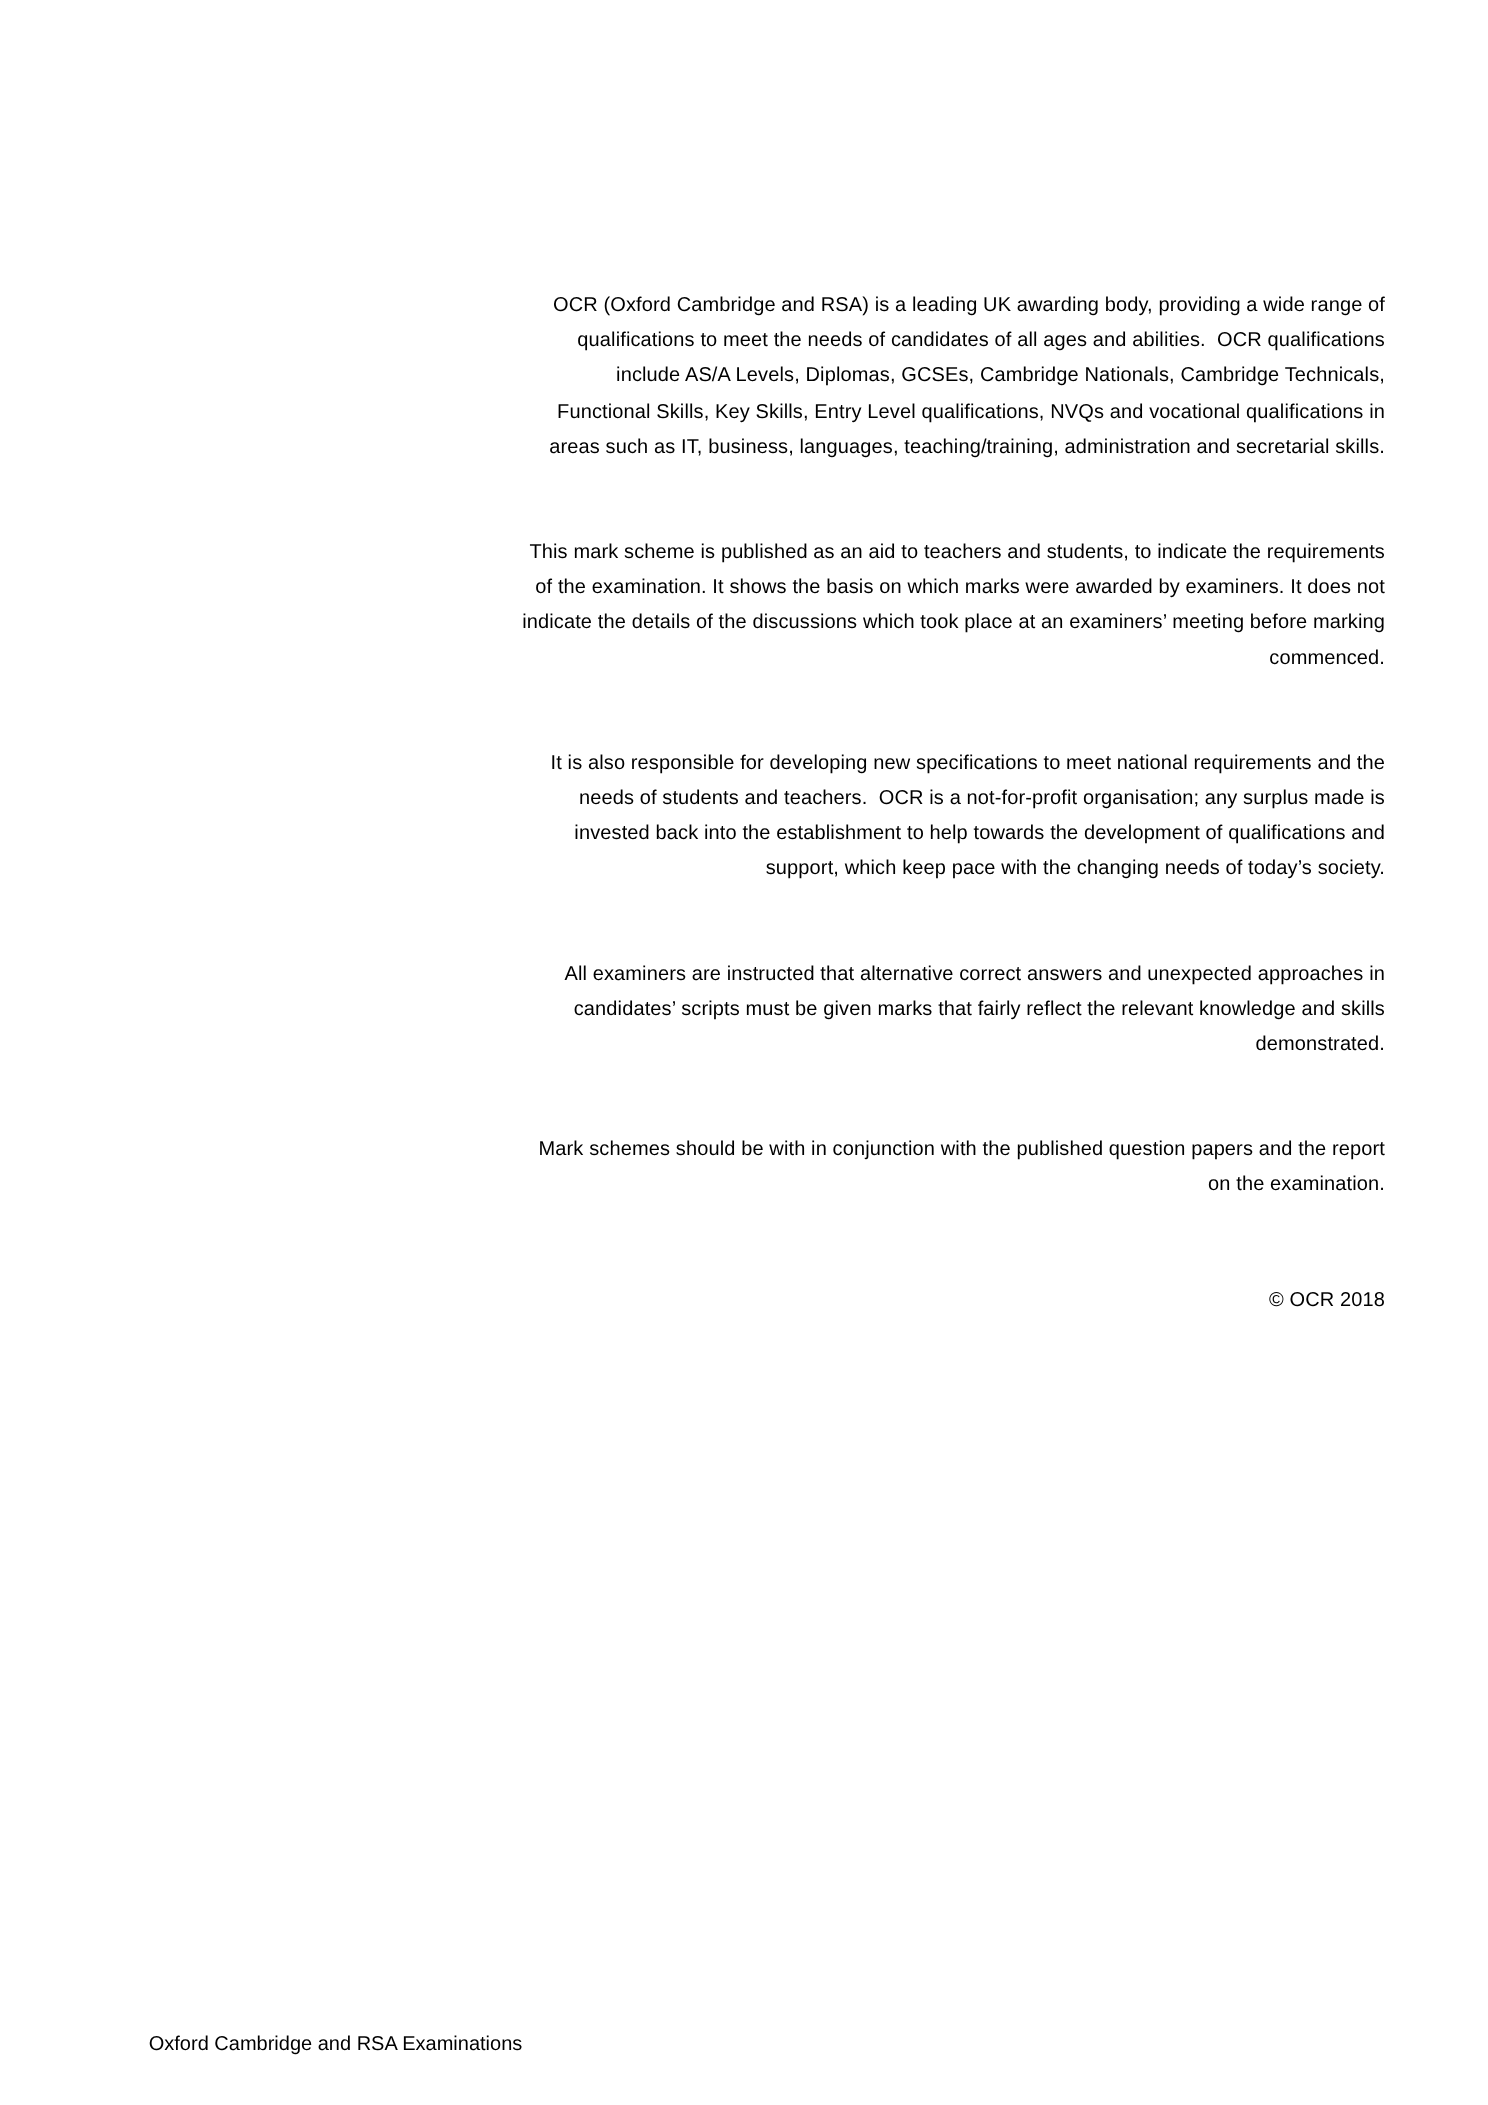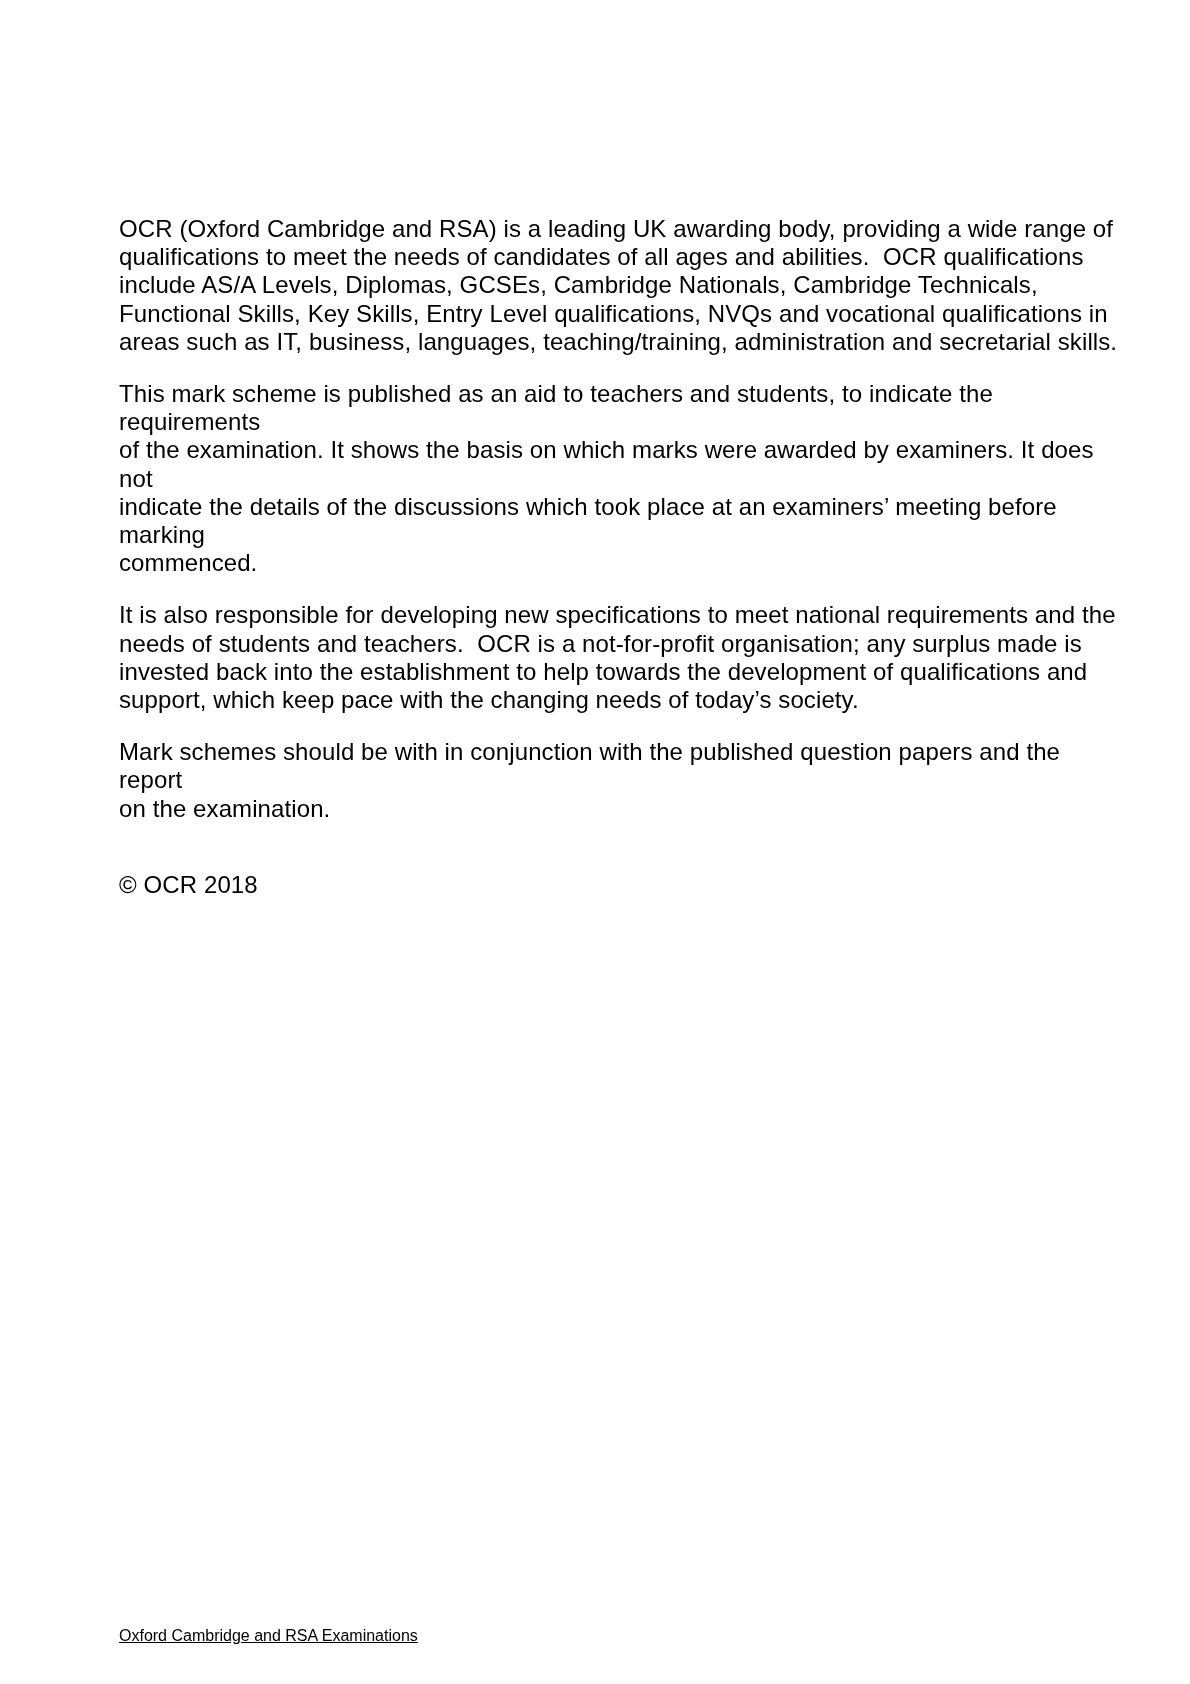--- a/index.html
+++ b/index.html
@@ -19,56 +19,59 @@
   .content {
     position: absolute;
     left: 119px;
     top: 215px;
     width: 1005px;
     display: flex;
     flex-direction: column;
     gap: 24px;
   }
   .content p {
-    margin: 0;
-    font-size: 24px;
+    margin: 16px;
+    font-size: 16px;
     line-height: 28.2px;
     white-space: pre-wrap;
     letter-spacing: 0.1px;
+    text-align: right;
   }
   .copyright {
     margin-top: 24px !important;
   }
   .page-footer {
     position: absolute;
     left: 119px;
     top: 1626px;
     font-size: 16px;
     line-height: 20px;
     white-space: pre;
     color: #000000;
-    text-decoration: underline;
   }
 </style>
 </head>
 <body>
 
 <div class="page">
   <main class="content">
     <p>OCR (Oxford Cambridge and RSA) is a leading UK awarding body, providing a wide range of
 qualifications to meet the needs of candidates of all ages and abilities.  OCR qualifications
 include AS/A Levels, Diplomas, GCSEs, Cambridge Nationals, Cambridge Technicals,
 Functional Skills, Key Skills, Entry Level qualifications, NVQs and vocational qualifications in
 areas such as IT, business, languages, teaching/training, administration and secretarial skills.</p>
     <p>This mark scheme is published as an aid to teachers and students, to indicate the requirements
 of the examination. It shows the basis on which marks were awarded by examiners. It does not
 indicate the details of the discussions which took place at an examiners’ meeting before marking
 commenced.</p>
     <p>It is also responsible for developing new specifications to meet national requirements and the
 needs of students and teachers.  OCR is a not-for-profit organisation; any surplus made is
 invested back into the establishment to help towards the development of qualifications and
 support, which keep pace with the changing needs of today’s society.</p>
+    <p>All examiners are instructed that alternative correct answers and unexpected approaches in
+candidates’ scripts must be given marks that fairly reflect the relevant knowledge and skills
+demonstrated.</p>
     <p>Mark schemes should be with in conjunction with the published question papers and the report
 on the examination.</p>
     <p class="copyright">© OCR 2018</p>
   </main>
   <div class="page-footer">Oxford Cambridge and RSA Examinations</div>
 </div>
 
 </body></html>

